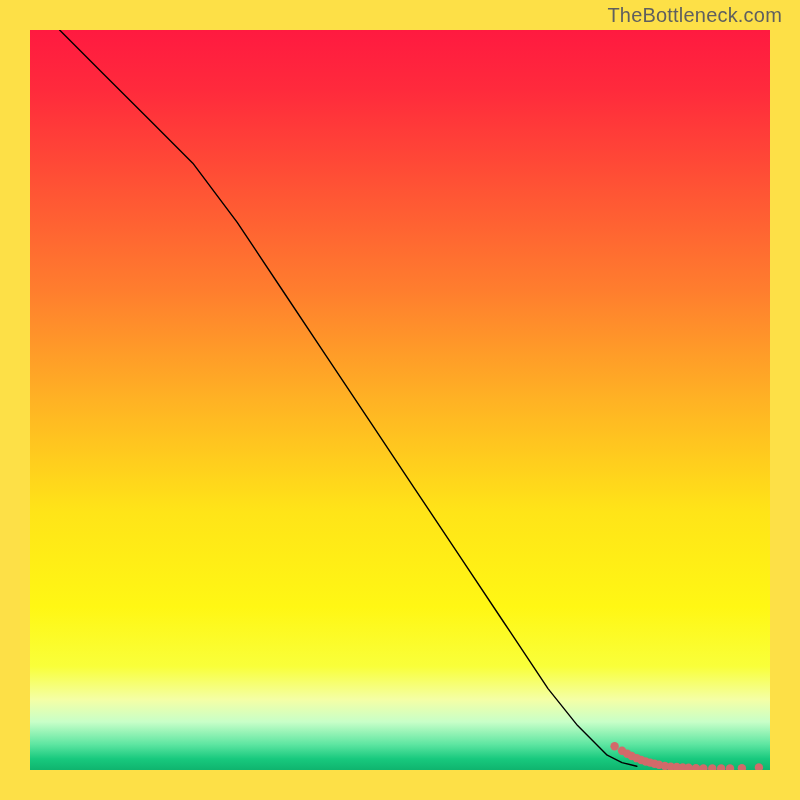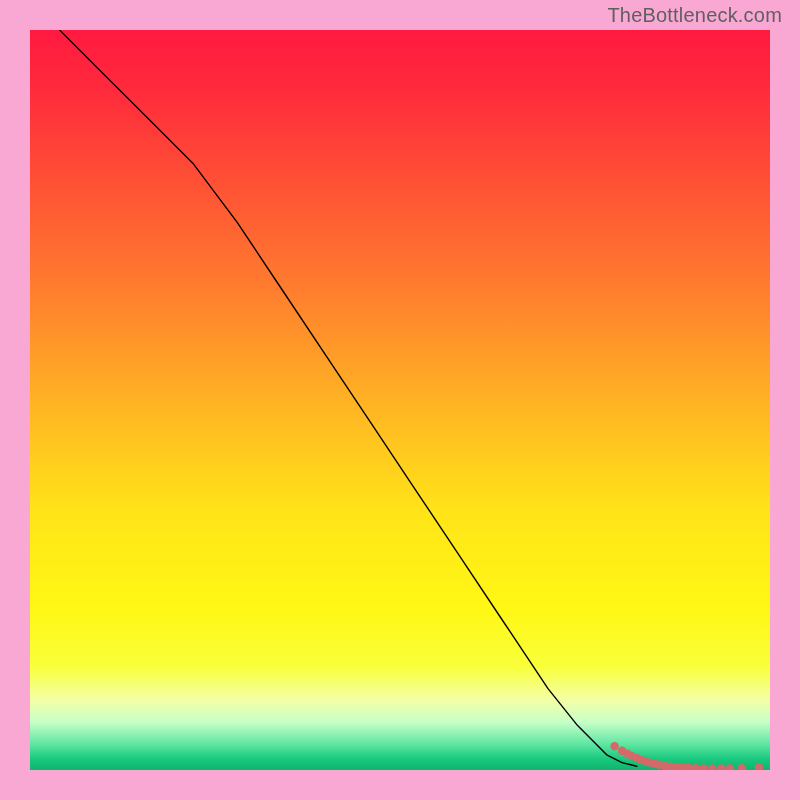--- a/index.html
+++ b/index.html
@@ -8,21 +8,21 @@
     width: 800px;
     height: 800px;
     background: #000;
     font-family: Arial, Helvetica, sans-serif;
     overflow: hidden;
   }
   .stage {
     position: relative;
     width: 800px;
     height: 800px;
-    background: #f9a8d4;
+    background: #fde047;
   }
   .watermark {
     position: absolute;
     top: 4px;
     right: 18px;
     color: #5f5f5f;
     font-size: 20px;
     font-weight: 500;
     letter-spacing: 0.2px;
     z-index: 10;

